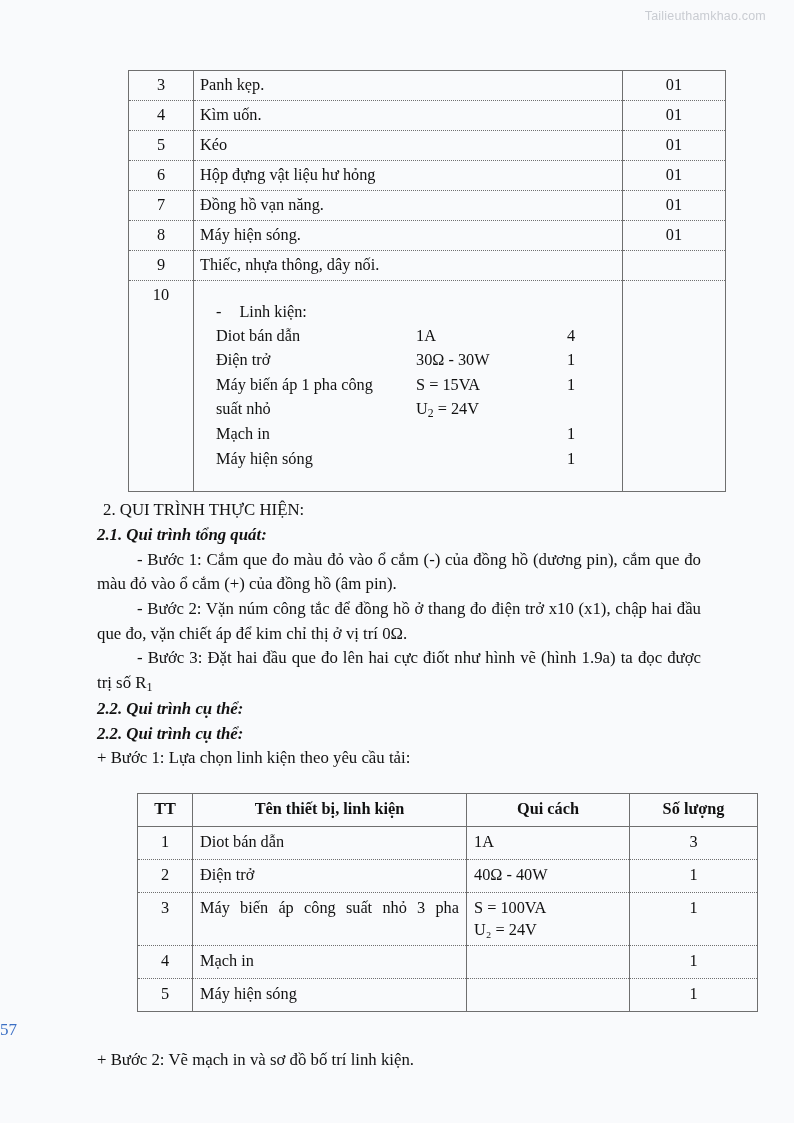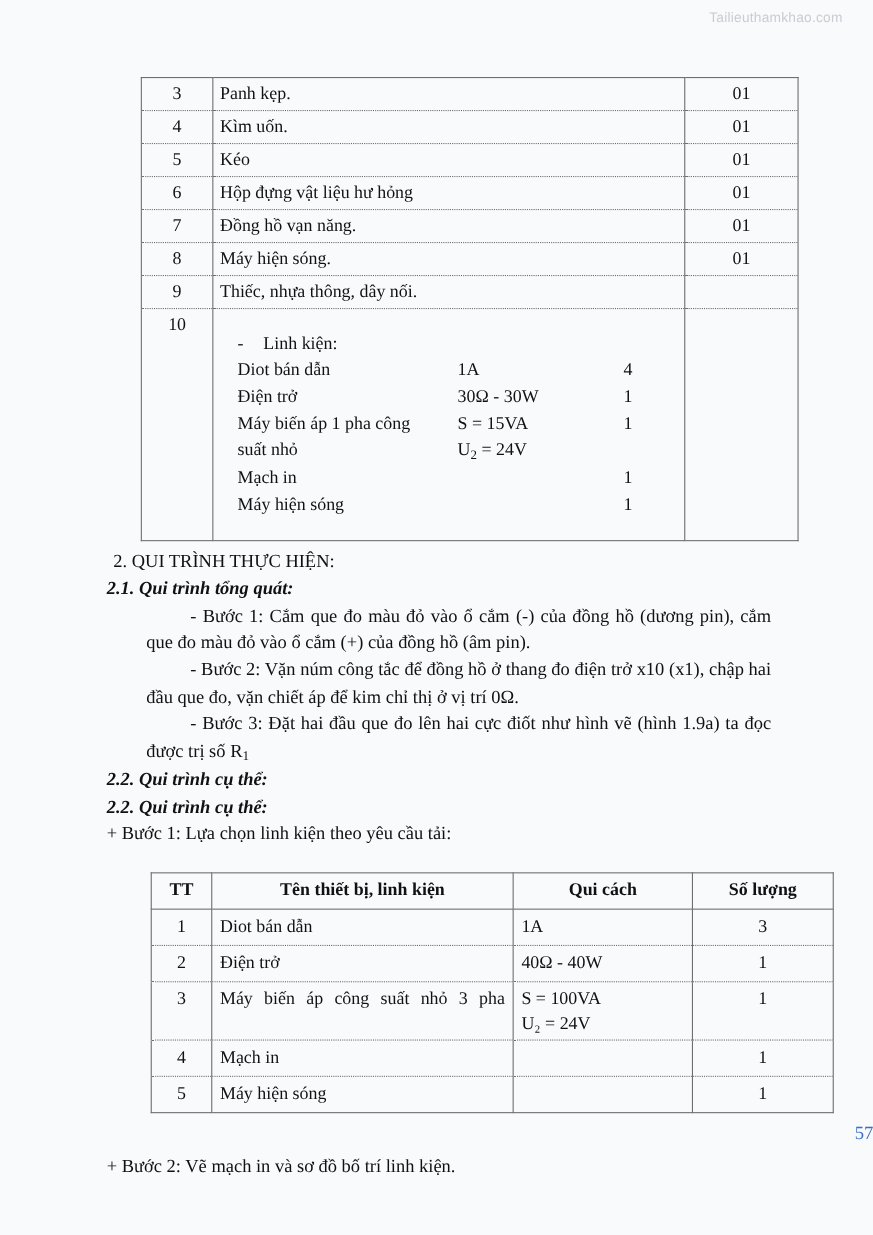--- a/index.html
+++ b/index.html
@@ -122,34 +122,34 @@
     margin: 0;
     padding-left: 6px;
   }
   .sub-title {
     font-size: 16.8px;
     line-height: 1.47;
     margin: 0;
     font-weight: bold;
     font-style: italic;
   }
-  .indent-first { text-indent: 40px; margin-left: 36px; }
+  .indent-first { text-indent: 40px; }
   .gap-sm { height: 6px; }
   .gap-md { height: 14px; }
   .gap-lg { height: 22px; }
 
   sub { font-size: 0.72em; vertical-align: -0.25em; }
 
   
   .page-number {
     position: absolute;
     left: 0;
     right: 0;
     top: 1020px;
-    text-align: right;
+    text-align: left;
     font-size: 17px;
     color: #3b6fc4;
   }
 </style>
 </head>
 <body>
 
 <div class="page">
 
   <div class="watermark">Tailieuthamkhao.com</div>

